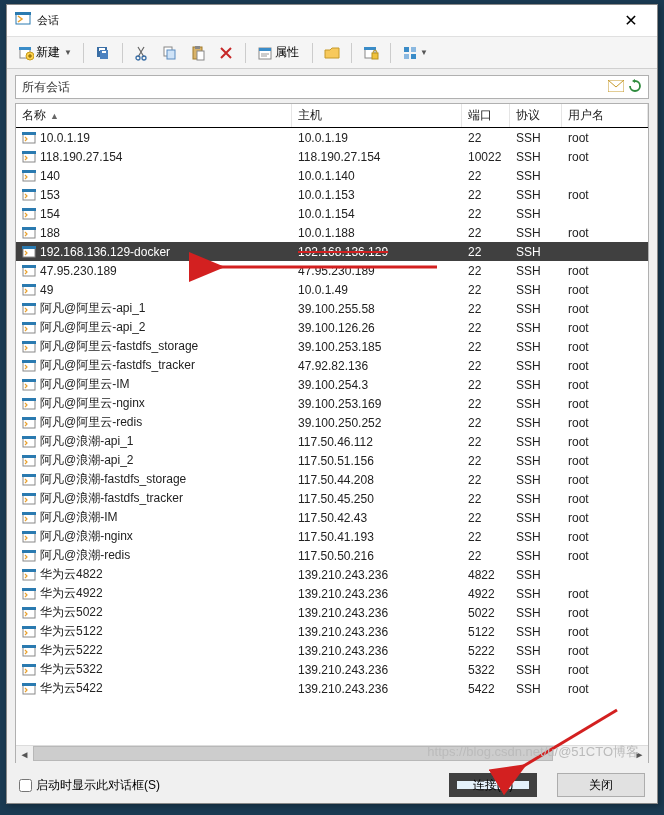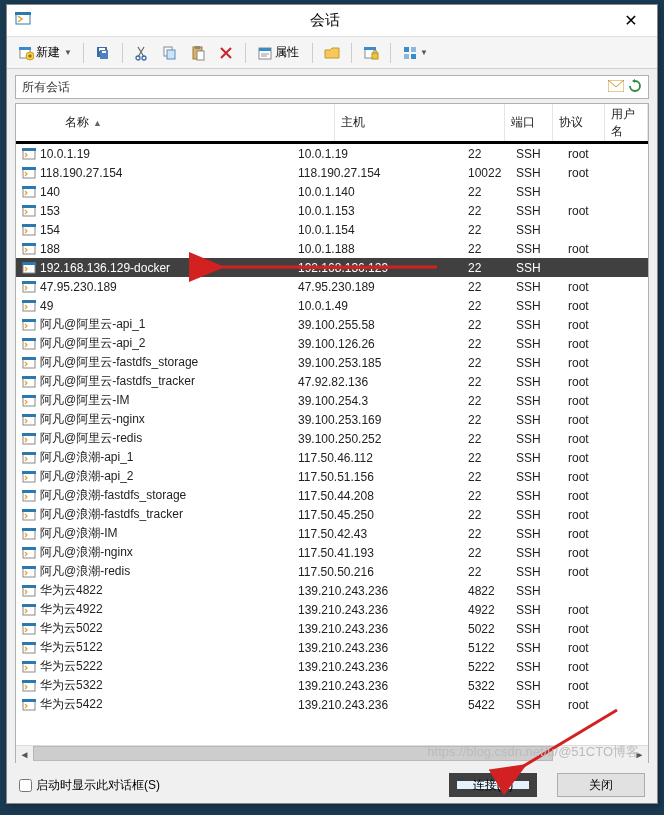--- a/index.html
+++ b/index.html
@@ -21,21 +21,21 @@
 }
 .titlebar {
   height: 32px;
   background: #fff;
   display: flex;
   align-items: center;
   padding: 0 8px;
   border-bottom: 1px solid #e0e0e0;
 }
 .titlebar .ticon { margin-right: 6px; }
-.titlebar .title { flex: 1; font-size: 15px; text-align: center; }
+.titlebar .title { flex: 1; font-size: 11px; }
 .titlebar .close { width: 36px; text-align: center; font-size: 16px; cursor: pointer; }
 .toolbar {
   height: 32px;
   background: #f5f5f5;
   border-bottom: 1px solid #d0d0d0;
   display: flex;
   align-items: center;
   padding: 0 6px;
   gap: 2px;
 }
@@ -63,24 +63,23 @@
   margin: 0 8px;
   border: 1px solid #b0b0b0;
   background: #fff;
   height: 660px;
   display: flex;
   flex-direction: column;
 }
 .header-row {
   display: flex;
   background: #fff;
-  border-bottom: 3px solid #000000;
-  height: 40px;
+  border-bottom: 1px solid #000000;
+  height: 24px;
   align-items: center;
-  padding-left: 43px;
 }
 .header-row .hcell {
   border-right: 1px solid #e5e5e5;
   padding: 0 6px;
   font-size: 12px;
   color: #222;
   display: flex; align-items: center;
   height: 100%;
 }
 .col-name { width: 276px; }

